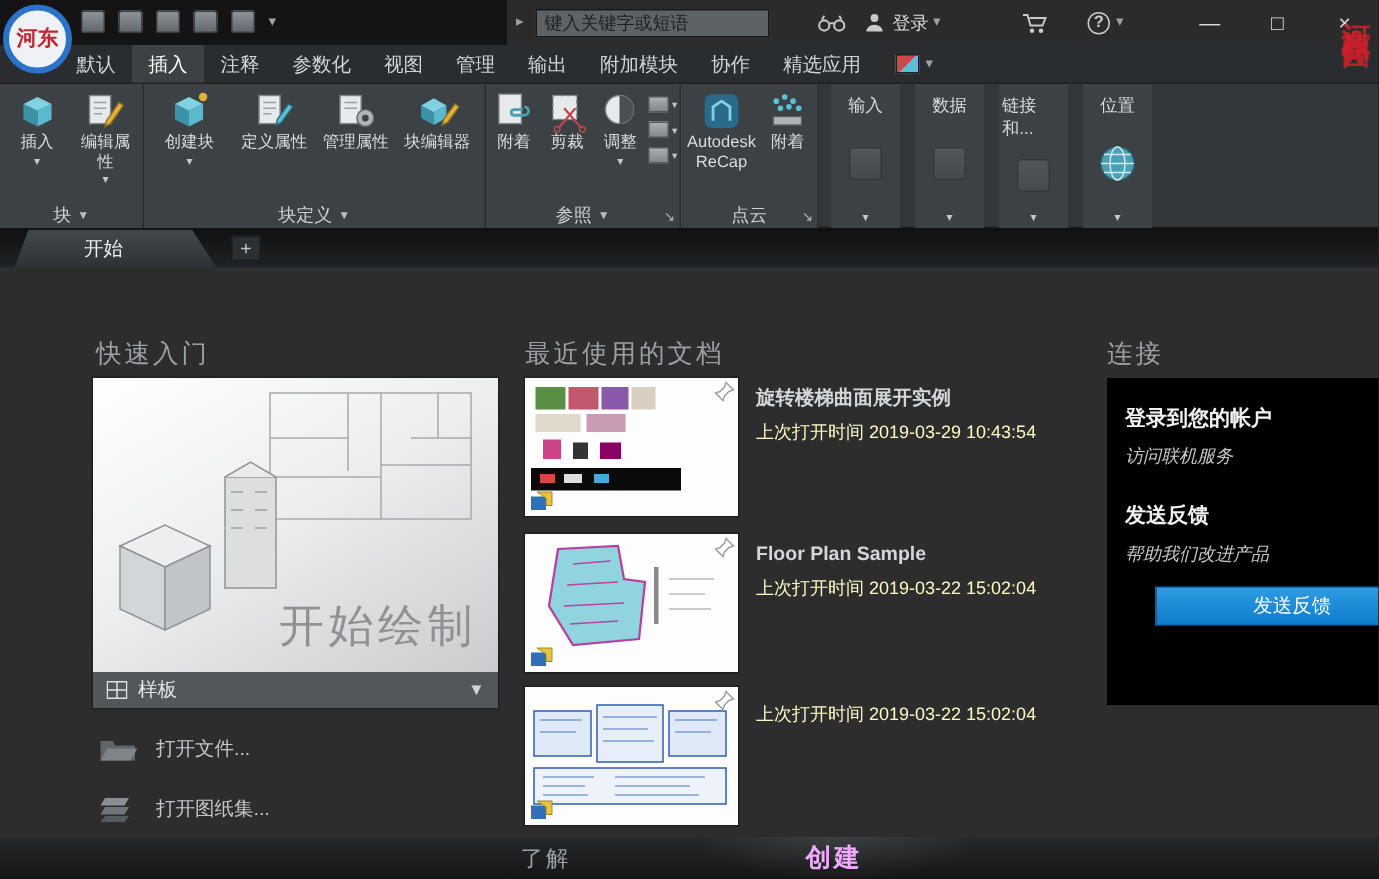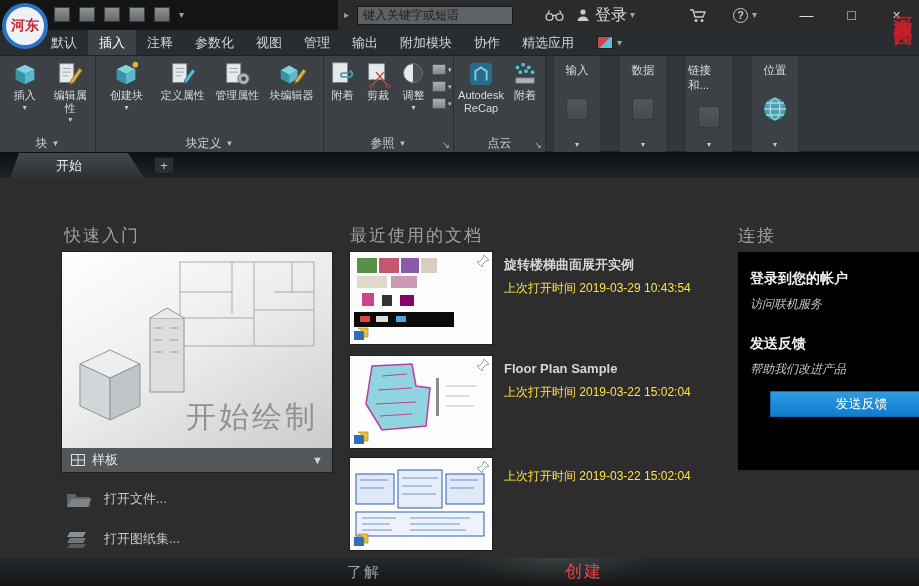--- a/index.html
+++ b/index.html
@@ -12,21 +12,21 @@
   .tb-right{position:absolute;left:338px;top:0;width:581px;height:30px;background:#2b2b2b;
             display:flex;align-items:center;}
   .qat{position:absolute;left:54px;top:7px;display:flex;gap:9px;align-items:center;}
   .qat-ic{width:16px;height:15px;border-radius:2px;background:linear-gradient(#90979b,#5f6569);
           box-shadow:inset 0 0 0 1px #3a3f42;}
   .caret{color:#9ba1a4;font-size:10px;line-height:1;}
   .search-input{width:156px;height:19px;background:#5d6266;border:1px solid #17191a;color:#111;
                 font-size:12px;padding:0 5px;margin-left:8px;font-family:inherit;}
   .search-input::placeholder{color:#1d1f20;opacity:1;}
   .tb-ic{display:flex;align-items:center;justify-content:center;}
-  .login{color:#d7dadc;font-size:16px;margin:0 3px 0 5px;}
+  .login{color:#d7dadc;font-size:12px;margin:0 3px 0 5px;}
   .helpcirc{width:15px;height:15px;border:1.5px solid #c6cbcd;border-radius:50%;color:#c6cbcd;
             font-size:11px;font-weight:bold;display:flex;align-items:center;justify-content:center;}
   .win-btns{position:absolute;right:0;top:0;height:30px;display:flex;}
   .win-btn{width:45px;height:30px;display:flex;align-items:center;justify-content:center;
            color:#dadde0;font-size:14px;}
 
   
   .ribbontabs{position:absolute;left:0;top:30px;width:100%;height:26px;background:#2a2d2f;
               display:flex;align-items:stretch;padding-left:40px;border-bottom:1px solid #1f2224;}
   .rtab{padding:0 11px;display:flex;align-items:center;font-size:13px;color:#d0d4d6;white-space:nowrap;}
@@ -47,21 +47,21 @@
   .launcher{position:absolute;right:3px;bottom:2px;font-size:9px;color:#aeb4b7;}
   .p-btn{display:flex;flex-direction:column;align-items:center;text-align:center;color:#d8dcde;
          font-size:11px;line-height:1.15;}
   .p-btn .arr{font-size:8px;color:#c3c8ca;margin-top:1px;}
   .ic32{width:30px;height:30px;flex:none;}
   .mini-stack{display:flex;flex-direction:column;gap:6px;padding-top:5px;}
   .mini{display:flex;align-items:center;gap:2px;}
   .mini .box{width:14px;height:11px;background:linear-gradient(#aeb4b8,#7d8386);
              box-shadow:inset 0 0 0 1px #50565a;}
   .mini .marr{font-size:7px;color:#c3c8ca;}
-  .tiles{display:flex;gap:20px;margin-left:8px;}
+  .tiles{display:flex;gap:10px;margin-left:8px;}
   .tile{width:46px;height:96px;background:#3b4144;display:flex;flex-direction:column;
         align-items:center;padding:7px 2px 3px;color:#d8dcde;font-size:11.5px;}
   .tile .mid{flex:1;display:flex;align-items:center;}
   .tile .arr{font-size:8px;color:#c3c8ca;}
   .tile-ic{width:22px;height:22px;border-radius:3px;background:linear-gradient(#51575b,#43494d);
            box-shadow:inset 0 0 0 1px #33383b;}
 
   
   .filetabs{position:absolute;left:0;top:152px;width:100%;height:26px;
             background:linear-gradient(#0e1012,#202325);display:flex;align-items:flex-end;}
@@ -86,39 +86,39 @@
   .tpl-arrow{color:#cfd4d6;font-size:11px;}
   .open-link{position:absolute;left:18px;display:flex;align-items:center;gap:12px;
              color:#c2c7c9;font-size:13px;}
 
   .doc{position:absolute;left:302px;display:flex;gap:12px;}
   .thumb{position:relative;width:142px;height:92px;background:#fff;box-shadow:0 0 0 1px #1d2022;flex:none;}
   .pin{position:absolute;right:2px;top:2px;}
   .dwgbadge{position:absolute;left:3px;bottom:3px;}
   .doc-text{width:215px;padding-top:4px;}
   .doc-title{font-size:13px;font-weight:bold;color:#d3d7d9;line-height:1.35;}
-  .doc-time{font-size:12px;color:#fde047;margin-top:6px;}
+  .doc-time{font-size:12px;color:#fef9c3;margin-top:6px;}
 
   .connect-panel{position:absolute;left:690px;top:74px;width:223px;height:218px;background:#000000;
                  padding:18px 10px 0 12px;}
   .cn-title{font-size:14px;font-weight:bold;color:#eef1f2;}
   .cn-sub{font-size:12px;color:#c3c8ca;margin-top:8px;font-style:italic;}
   .cn-btn{display:block;margin:13px 0 0 20px;width:183px;height:26px;
           background:linear-gradient(#2f9be2,#0d7ccd);border:1px solid #0a6ab3;color:#fff;
           font-size:13px;font-family:inherit;}
   .cn-gap{height:22px;}
 
   
   .page-footer{position:absolute;left:0;top:558px;width:100%;height:28px;
                background:linear-gradient(#26292b,#131517);}
   .create-glow{position:absolute;left:468px;top:558px;width:180px;height:28px;
                background:radial-gradient(ellipse at 50% 0,rgba(255,255,255,0.10),transparent 75%);}
   .footer-learn{position:absolute;left:347px;top:563px;font-size:15px;color:#9aa0a3;letter-spacing:2px;}
-  .footer-create{position:absolute;left:565px;top:560px;font-size:17px;color:#ef4444;
-                 font-weight:normal;letter-spacing:2px;}
+  .footer-create{position:absolute;left:537px;top:560px;font-size:17px;color:#f0abfc;
+                 font-weight:bold;letter-spacing:2px;}
 
   
   .wm-logo{position:absolute;left:2px;top:3px;width:46px;height:46px;border-radius:50%;
            background:#eef2f5;border:4px solid #2b72c8;display:flex;align-items:center;
            justify-content:center;color:#c42530;font-weight:bold;font-size:14px;z-index:20;}
   .wm-corner{position:absolute;right:3px;top:0;height:64px;writing-mode:vertical-rl;
              font-size:19px;font-weight:bold;color:rgba(198,32,42,0.9);letter-spacing:3px;z-index:20;}
 </style>
 </head>
 <body>

